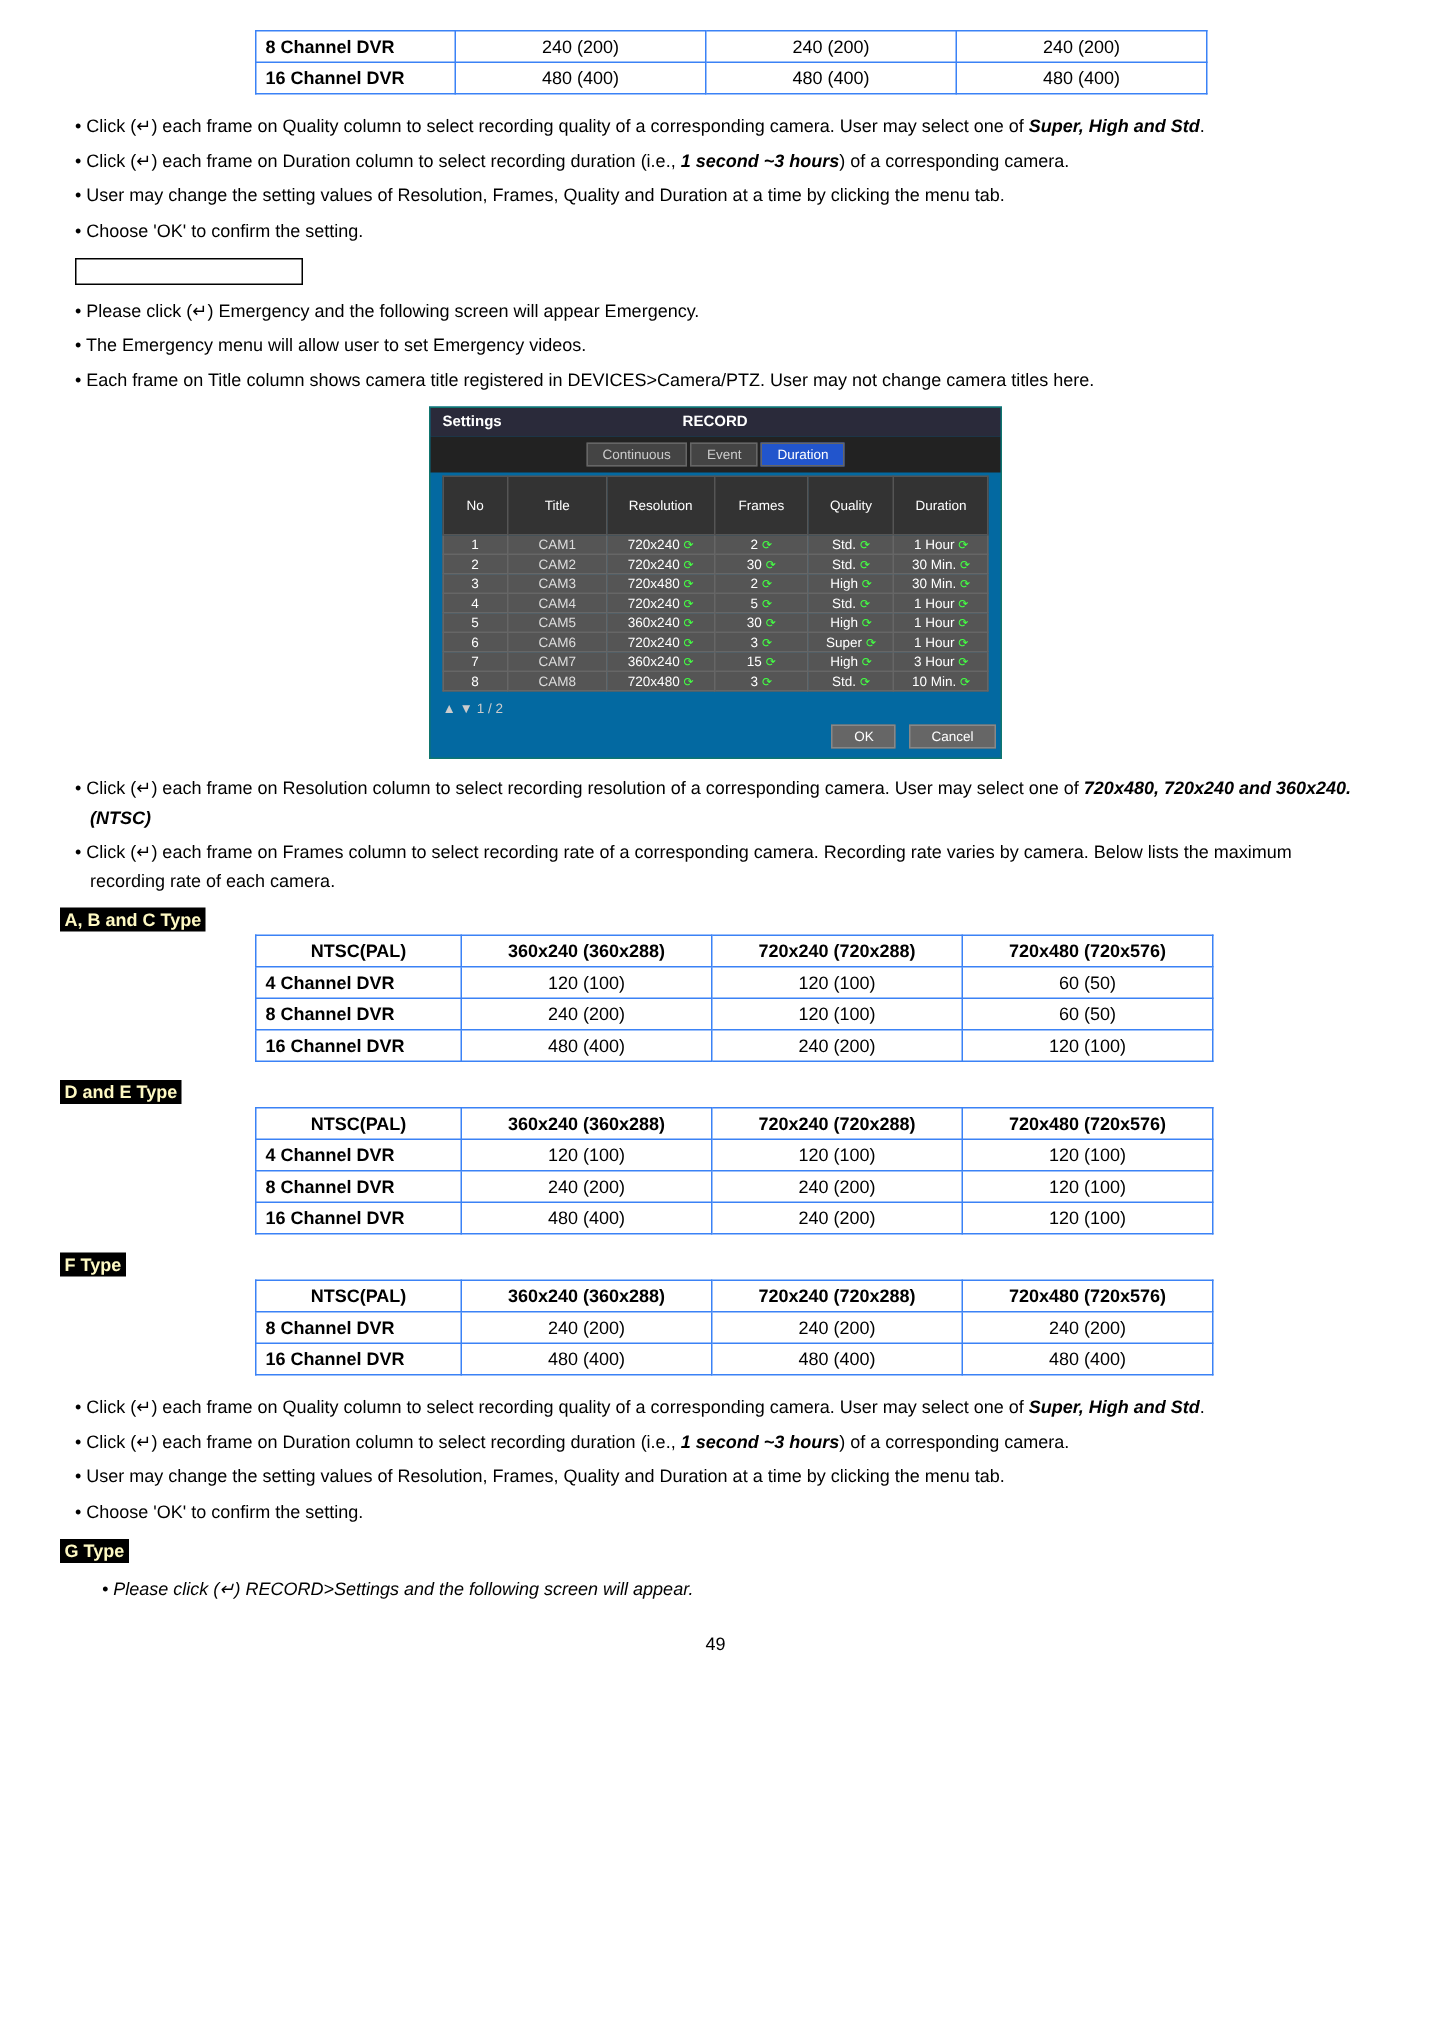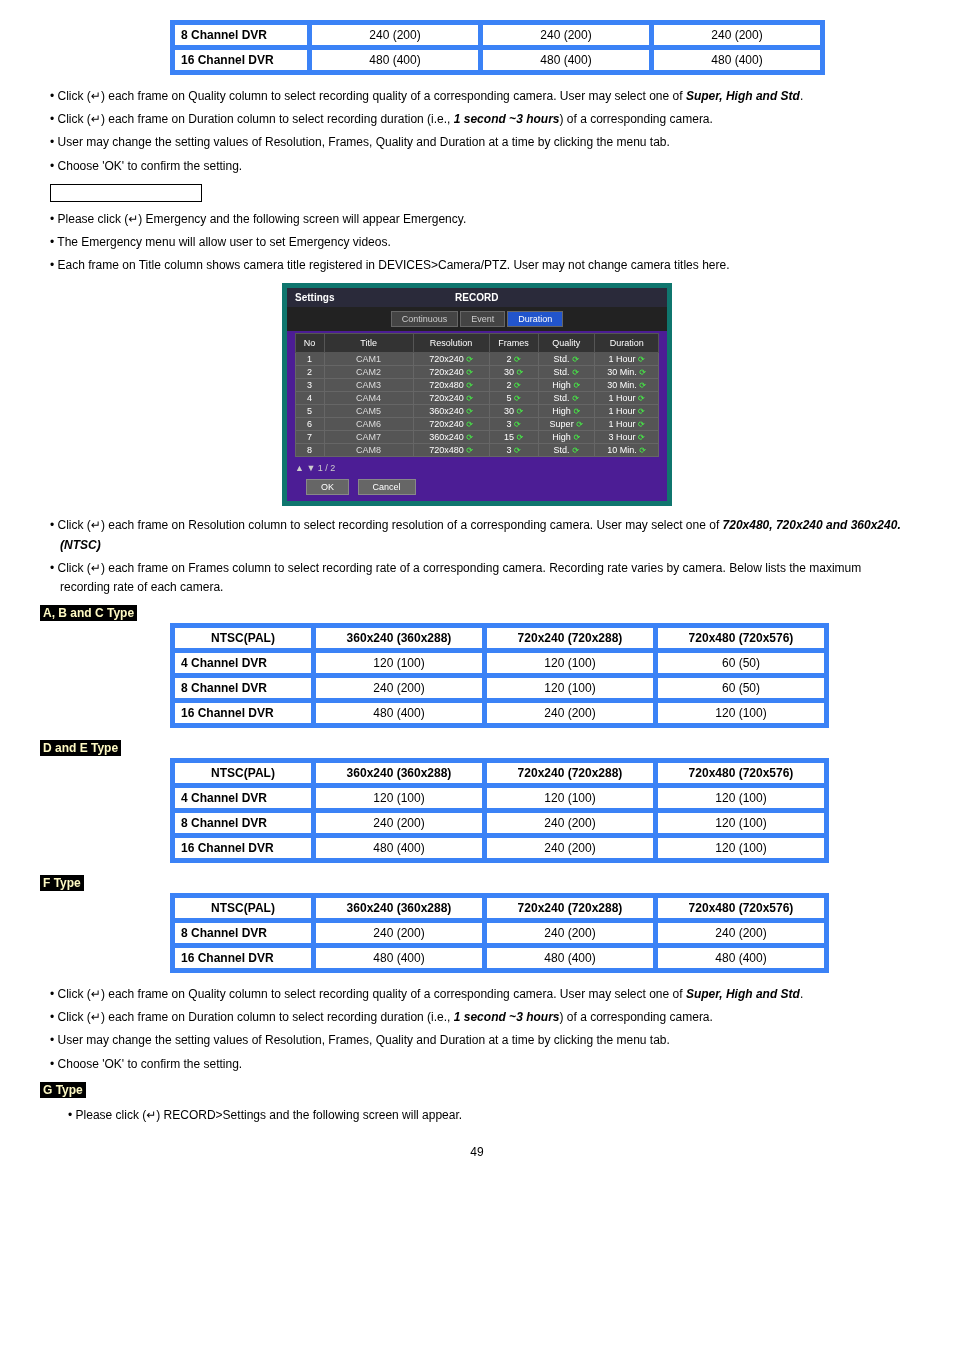--- a/index.html
+++ b/index.html
@@ -9,21 +9,21 @@
     background: #fff;
     margin: 0;
     padding: 20px 40px;
     width: 874px;
   }
   table.data {
     border-collapse: collapse;
     margin: 0 auto 12px auto;
   }
   table.data th, table.data td {
-    border: 5px solid #3b82f6;
+    border: 1px solid #3b82f6;
     padding: 3px 8px;
     text-align: center;
     font-size: 12px;
   }
   table.data td.label {
     text-align: left;
     font-weight: bold;
     padding-left: 6px;
     padding-right: 6px;
   }
@@ -52,24 +52,24 @@
   }
   .empty-box {
     border: 1px solid #000;
     width: 150px;
     height: 16px;
     margin: 8px 0 4px 10px;
   }
   .settings-img {
     width: 380px;
     margin: 8px auto 10px auto;
-    background: #4c1d95;
+    background: #0369a1;
     color: #fff;
     font-size: 9px;
-    border: 5px solid #0f766e;
+    border: 1px solid #0f766e;
   }
   .settings-hdr {
     display: flex;
     justify-content: space-between;
     padding: 4px 8px;
     background: #2a2a3a;
     font-weight: bold;
     font-size: 10px;
   }
   .tabs {
@@ -93,21 +93,21 @@
   }
   table.settings {
     border-collapse: collapse;
     width: 96%;
     margin: 2px auto 4px auto;
     font-size: 9px;
   }
   table.settings th {
     background: #333;
     color: #fff;
-    padding: 4px;
+    padding: 14px;
     font-weight: normal;
     border: 1px solid #555;
   }
   table.settings td {
     background: #555;
     color: #fff;
     padding: 1px 2px;
     border: 1px solid #666;
     text-align: center;
   }
@@ -118,22 +118,22 @@
   .green {
     color: #4f4;
     font-size: 8px;
   }
   .pager {
     color:#ccc;
     font-size:9px;
     padding: 2px 8px;
   }
   .okcancel {
-    text-align: left;
-    padding: 4px 0 6px 16px;
+    text-align: right;
+    padding: 4px 0 6px 4px;
   }
   .okcancel span {
     display: inline-block;
     background: #666;
     color: #fff;
     padding: 2px 14px;
     margin: 0 3px;
     font-size: 9px;
     border: 1px solid #888;
   }
@@ -375,17 +375,17 @@
 </div>
 
 <div class="bullets">
   <p><span>• Click (↵) each frame on Quality column to select recording quality of a corresponding camera. User may select one of </span><span class="bold">Super, High and Std</span><span>.</span></p>
   <p><span>• Click (↵) each frame on Duration column to select recording duration (i.e., </span><span class="bold">1 second ~3 hours</span><span>) of a corresponding camera.</span></p>
   <p>• User may change the setting values of Resolution, Frames, Quality and Duration at a time by clicking the menu tab.</p>
   <p>• Choose 'OK' to confirm the setting.</p>
 </div>
 
 <div><span class="inv">G Type</span></div>
-<div class="bullets" style="margin-left:28px;">
+<div class="bullets" style="margin-left:28px;font-style:italic;">
   <p>• Please click (↵) RECORD&gt;Settings and the following screen will appear.</p>
 </div>
 
 <div class="pagenum">49</div>
 
 </body></html>

